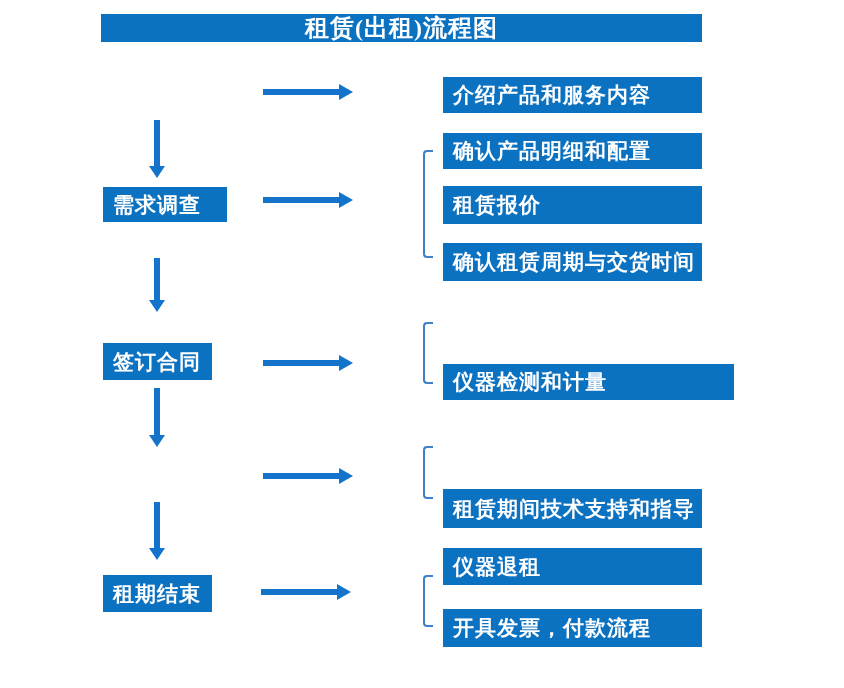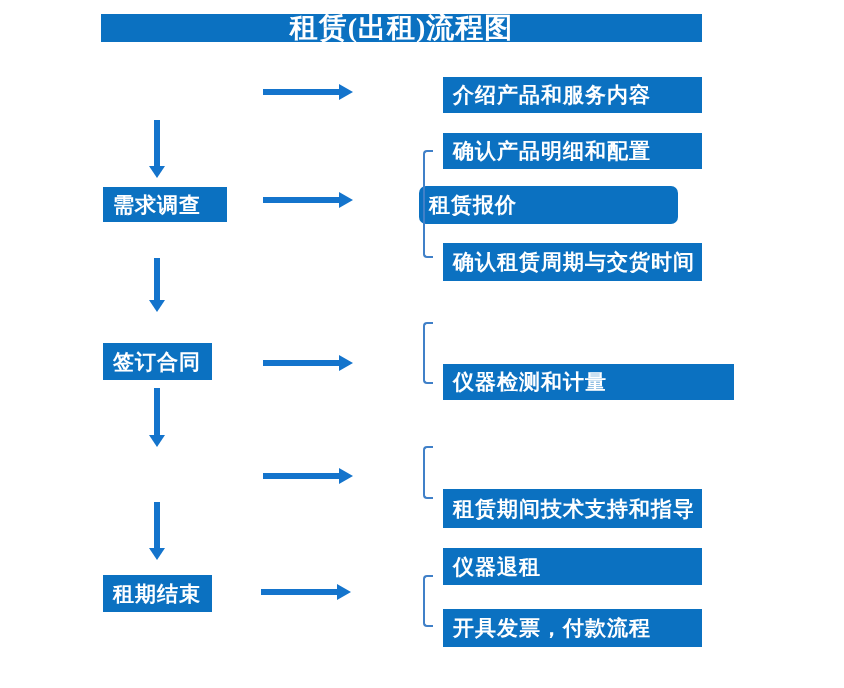--- a/index.html
+++ b/index.html
@@ -17,21 +17,21 @@
     height: 688px;
     background: var(--bg);
     overflow: hidden;
     font-family: "Liberation Serif", "DejaVu Serif", serif;
   }
   .title-bar {
     position: absolute;
     background: var(--box-blue);
     color: var(--text-white);
     font-weight: bold;
-    font-size: 28px;
+    font-size: 24px;
     letter-spacing: 1px;
     display: flex;
     align-items: center;
     justify-content: center;
     box-sizing: border-box;
   }
   .box {
     position: absolute;
     background: var(--box-blue);
     color: var(--text-white);
@@ -86,21 +86,21 @@
 <div class="canvas">
 
   <div class="title-bar" style="left:101px; top:14px; width:601px; height:28px;">租赁(出租)流程图</div>
 
   <div class="box" style="left:103px; top:187px; width:124px; height:35px;">需求调查</div>
   <div class="box" style="left:103px; top:343px; width:109px; height:37px;">签订合同</div>
   <div class="box" style="left:103px; top:575px; width:109px; height:37px;">租期结束</div>
 
   <div class="box" style="left:443px; top:77px;  width:259px; height:36px;">介绍产品和服务内容</div>
   <div class="box" style="left:443px; top:133px; width:259px; height:36px;">确认产品明细和配置</div>
-  <div class="box" style="left:419px; top:186px; width:259px; height:38px;border-radius:7px;">租赁报价</div>
+  <div class="box" style="left:443px; top:186px; width:259px; height:38px;">租赁报价</div>
   <div class="box" style="left:443px; top:243px; width:259px; height:38px;">确认租赁周期与交货时间</div>
   <div class="box" style="left:443px; top:364px; width:291px; height:36px;">仪器检测和计量</div>
   <div class="box" style="left:443px; top:489px; width:259px; height:39px;">租赁期间技术支持和指导</div>
   <div class="box" style="left:443px; top:548px; width:259px; height:37px;">仪器退租</div>
   <div class="box" style="left:443px; top:609px; width:259px; height:38px;">开具发票，付款流程</div>
 
   <div class="harrow" style="left:263px; top:84px;  width:90px;">
     <div class="shaft"></div>
       <div class="head"></div>
   </div>

